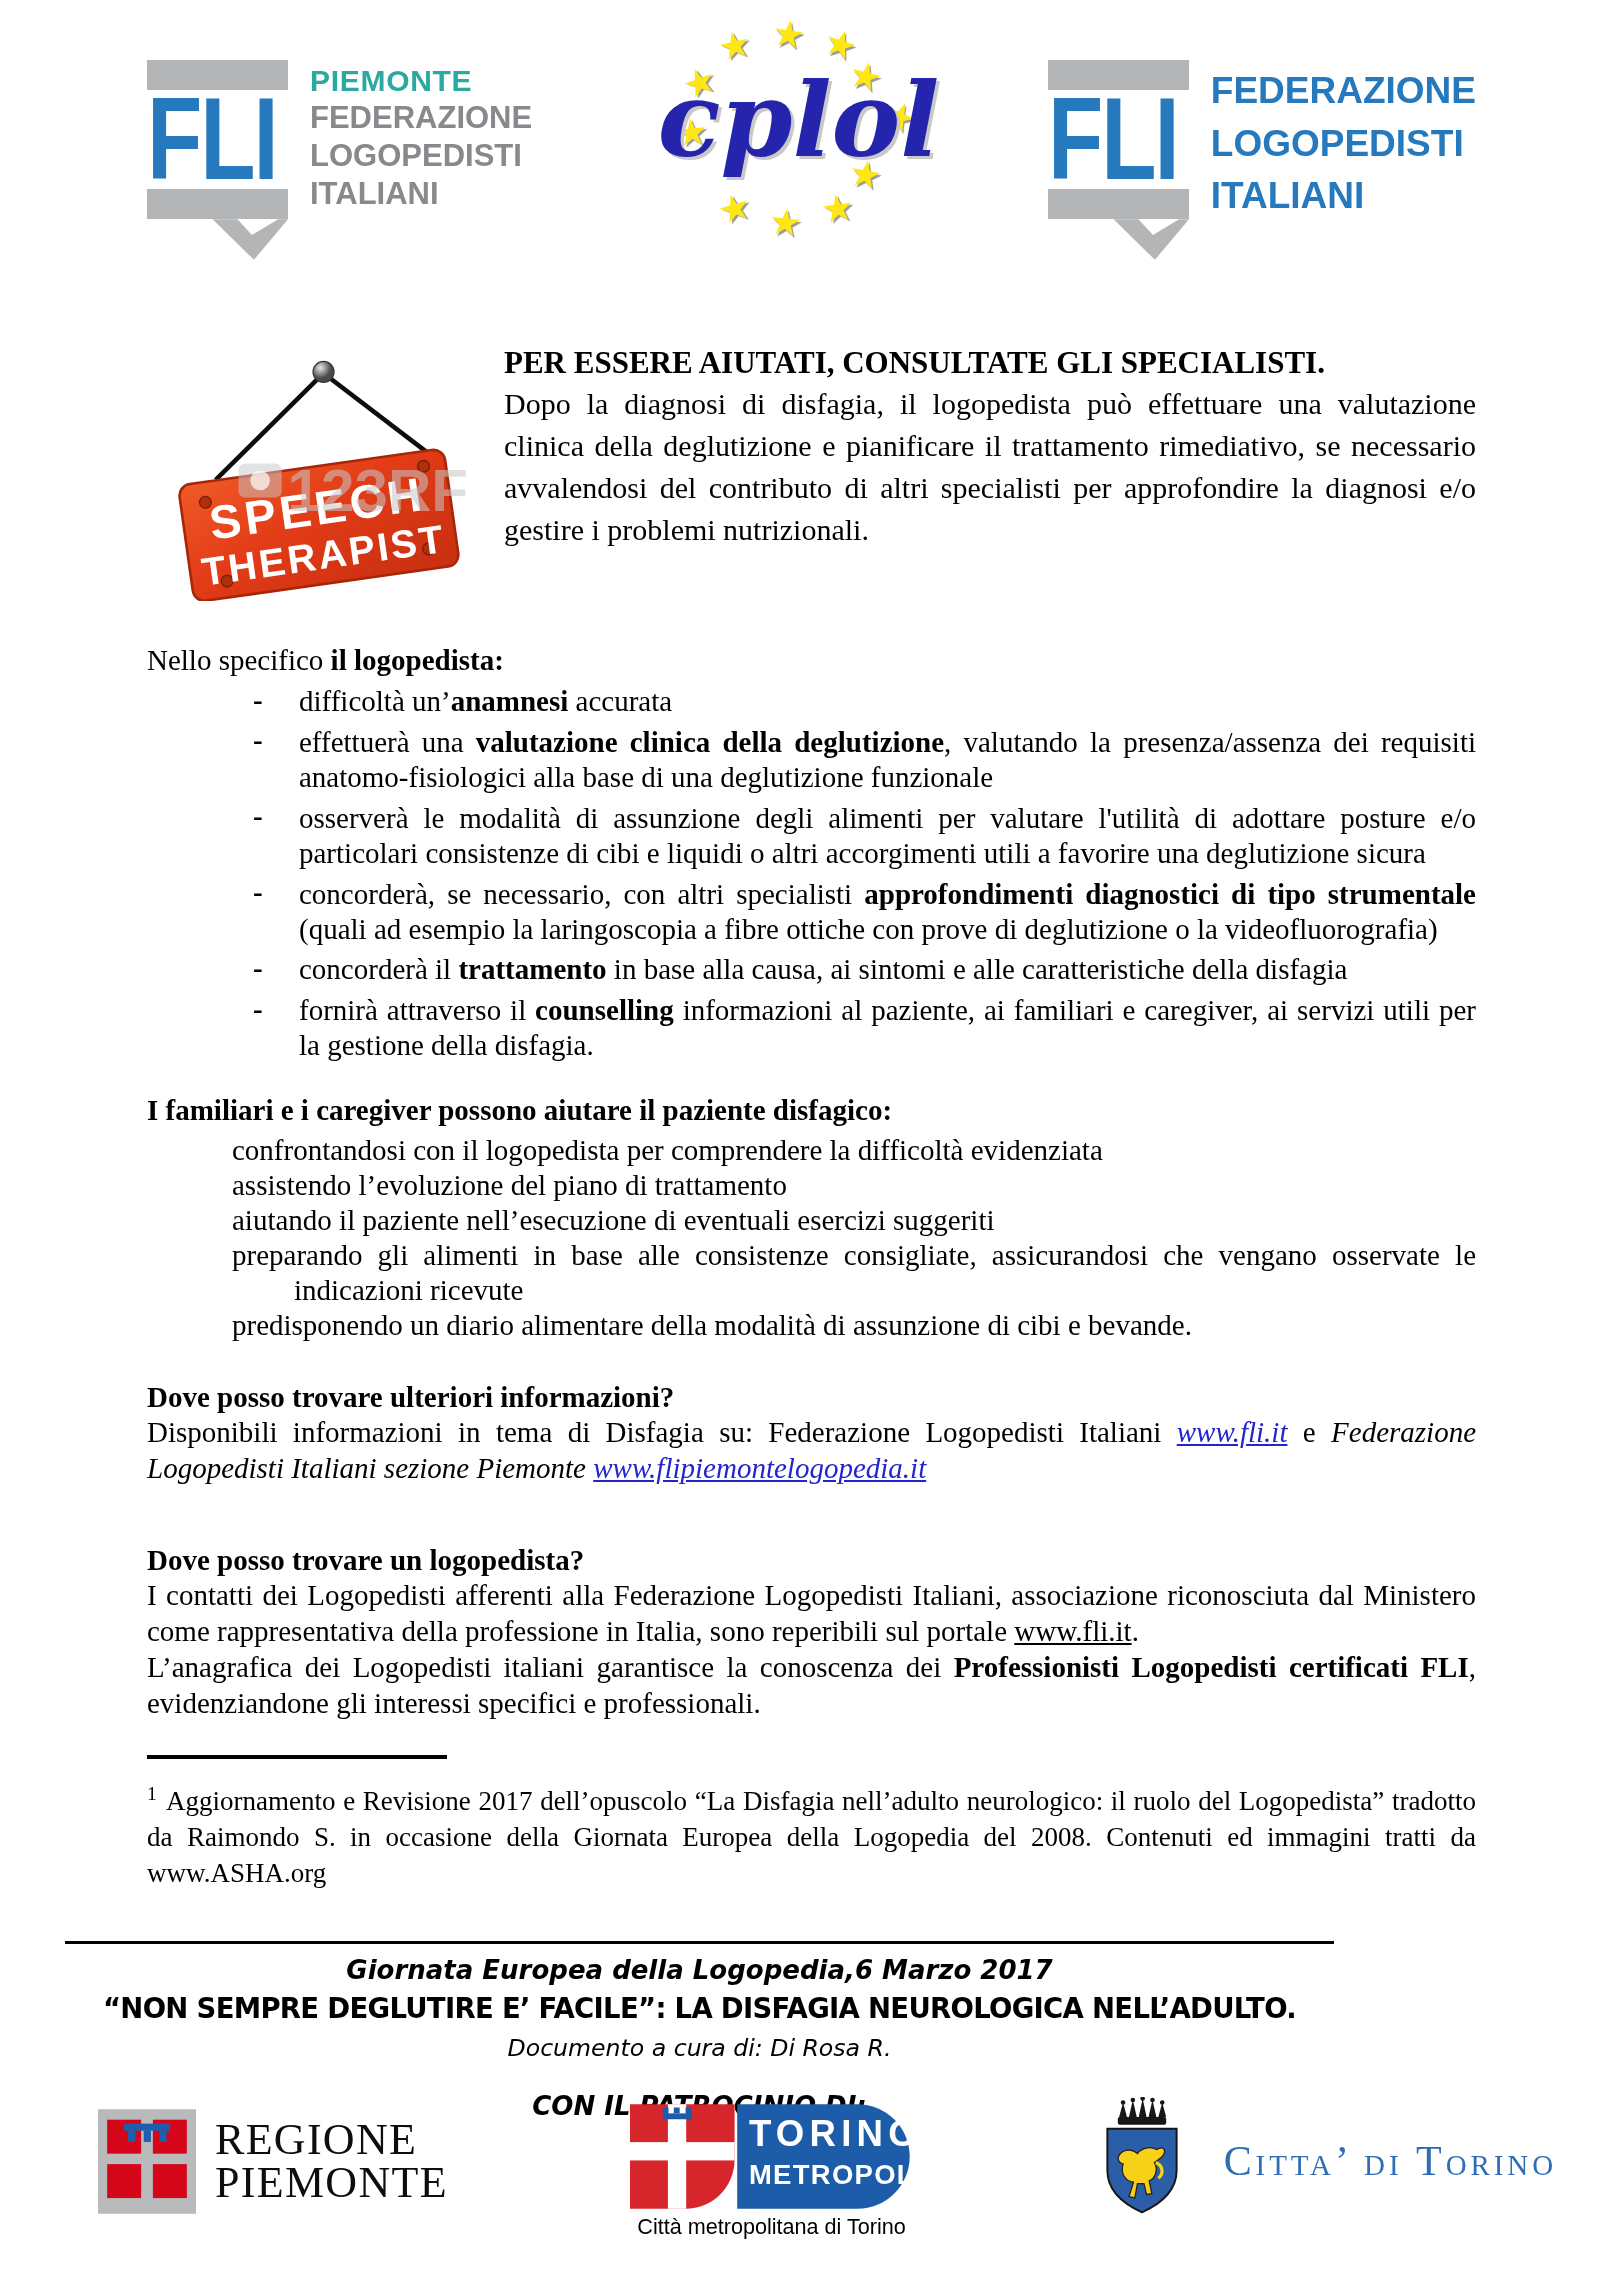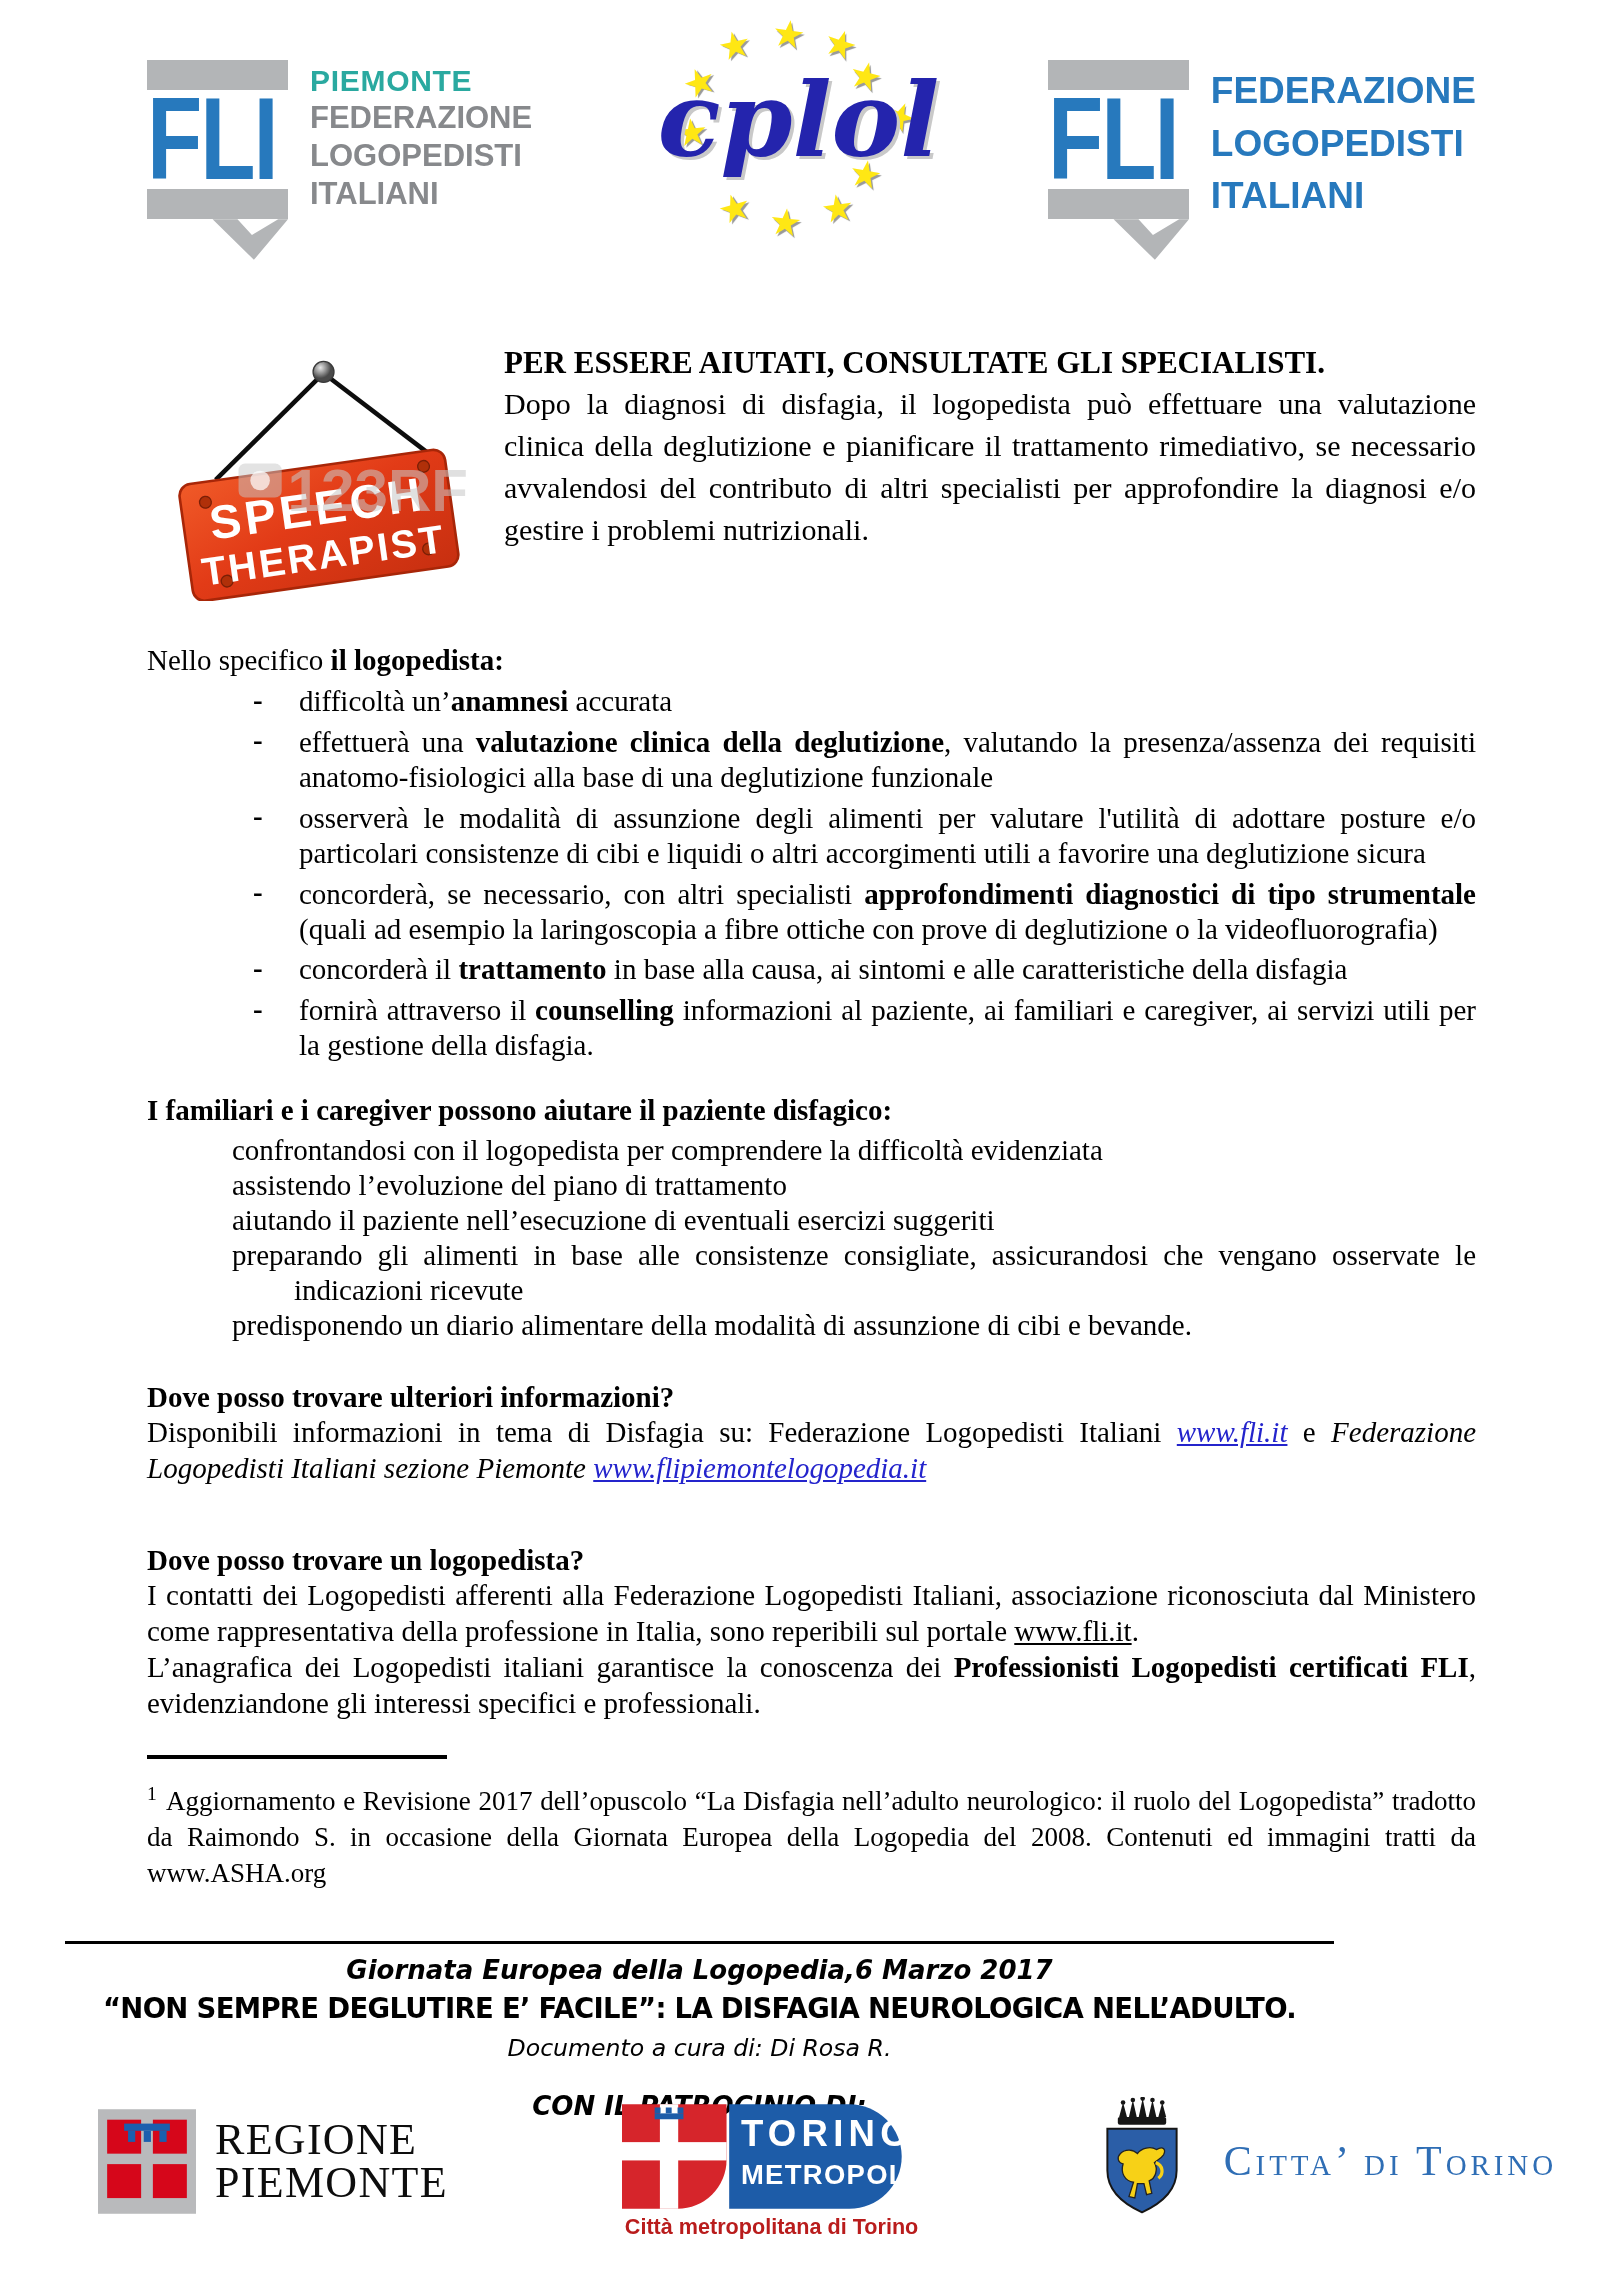--- a/index.html
+++ b/index.html
@@ -69,22 +69,22 @@
   .f-title{font-size:27.5px;font-weight:bold;margin-top:7.9px;letter-spacing:-0.7px;}
   .f-curator{font-size:23.6px;font-style:italic;margin-top:9.2px;}
   .f-patronage{font-size:26px;font-weight:bold;font-style:italic;margin-top:29px;}
 
   
   .sponsors{position:absolute;left:98px;top:2097px;width:1459px;
       display:flex;justify-content:space-between;align-items:flex-start;}
   .reg-logo{display:flex;align-items:center;gap:19px;margin-top:11.8px;}
   .reg-text{font-family:"Liberation Serif",serif;font-size:44px;line-height:43px;
       letter-spacing:1.3px;color:#0d0d0d;}
-  .tm-logo{display:flex;flex-direction:column;margin-top:6.5px;}
-  .tm-caption{font-family:"Liberation Sans",sans-serif;font-weight:bold;color:#b91c1c;
+  .tm-logo{display:flex;flex-direction:column;margin-top:6.5px;align-items:center;}
+  .tm-caption{font-family:"Liberation Sans",sans-serif;font-weight:normal;color:#000000;
       font-size:21.6px;margin-top:5.2px;padding-left:2.6px;}
   .cdt-logo{display:flex;align-items:center;gap:33px;}
   .cdt-text{font-family:"Liberation Serif",serif;font-variant:small-caps;color:#2f6eb5;
       font-size:42px;letter-spacing:3.9px;}
 </style>
 </head>
 <body>
 
 <div class="page">
   <div class="content">

